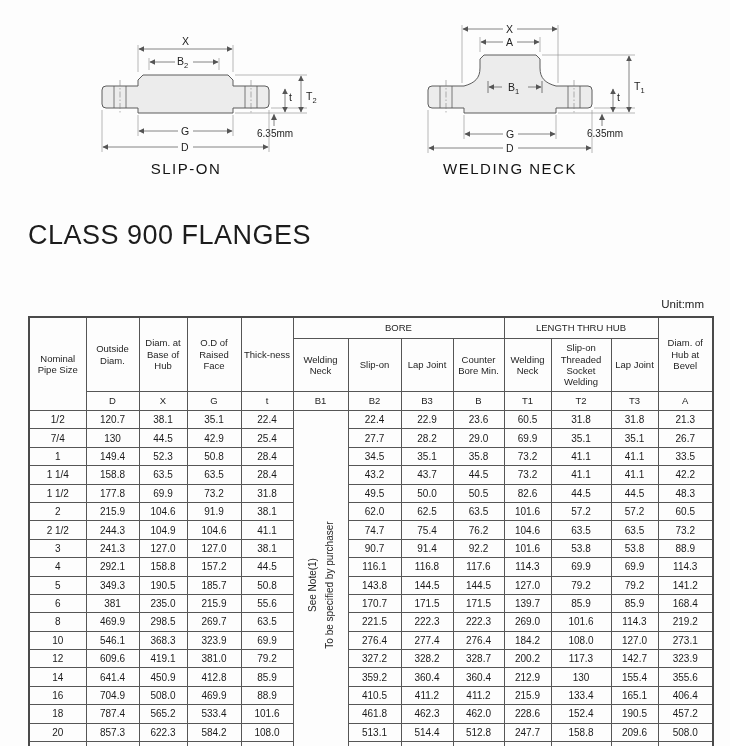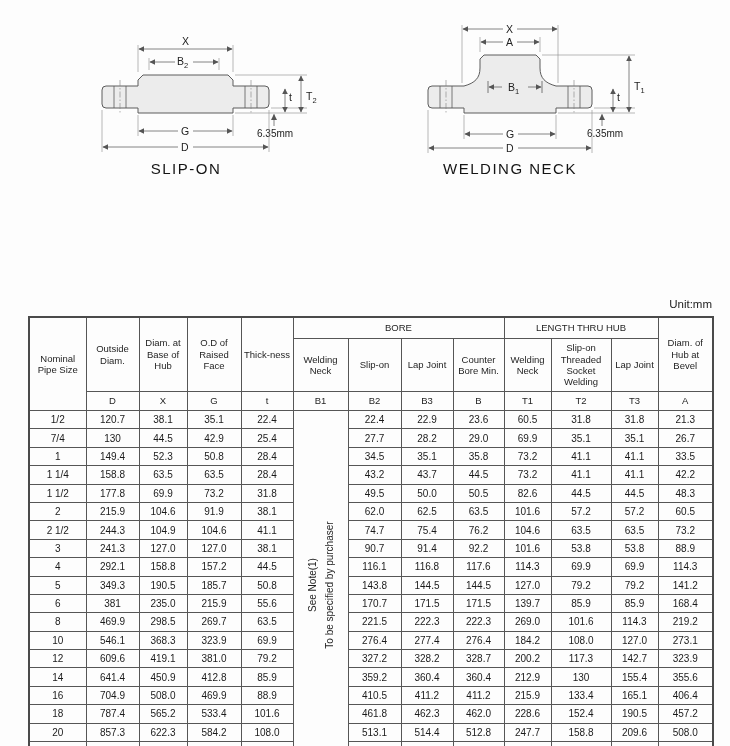--- a/index.html
+++ b/index.html
@@ -4,21 +4,21 @@
 <style>
   html,body{margin:0;padding:0;}
   .sheet{
     position:relative;width:730px;height:746px;overflow:hidden;
     background:#fdfdfd;color:#222;
     font-family:"Liberation Sans",sans-serif;
   }
   
   .page-title{position:absolute;left:28px;top:220px;font-size:27px;color:#1c1c1c;letter-spacing:.5px;}
   .page-subtitle{position:absolute;left:28px;top:254px;font-size:13.5px;color:#222;letter-spacing:.3px;}
-  .unit-label{position:absolute;right:18px;top:298px;font-size:11.5px;color:#222;}
+  .unit-label{position:absolute;right:26px;top:298px;font-size:11.5px;color:#222;}
   
   .watermark{
     position:absolute;left:58px;top:408px;font-size:158px;font-weight:bold;
     letter-spacing:34px;color:rgba(90,90,90,.13);line-height:1;pointer-events:none;
     white-space:nowrap;
   }
   
   .diagram{position:absolute;}
   .diagram svg text{font-family:"Liberation Sans",sans-serif;}
   .shape{fill:#ececec;stroke:#5c5c5c;stroke-width:1;}
@@ -168,20 +168,21 @@
       <line class="ext" x1="23" y1="100" x2="23" y2="143"></line>
       <line class="ext" x1="187" y1="100" x2="187" y2="143"></line>
       <line class="dim" x1="24" y1="138" x2="186" y2="138" marker-start="url(#ar2)" marker-end="url(#ar2)"></line>
       <rect class="mask" x="98" y="131" width="15" height="12"></rect>
       <text class="dimtext" x="101" y="142">D</text>
 
       <text class="cap" x="105" y="164" text-anchor="middle">WELDING NECK</text>
     </svg>
   </div>
 
+  <div class="page-title">CLASS 900 FLANGES</div>
   <div class="unit-label">Unit:mm</div>
 
 
   <table class="flg">
     <colgroup>
       <col style="width:57px">
         <col style="width:53px">
         <col style="width:48px">
         <col style="width:54px">
       <col style="width:52px">

